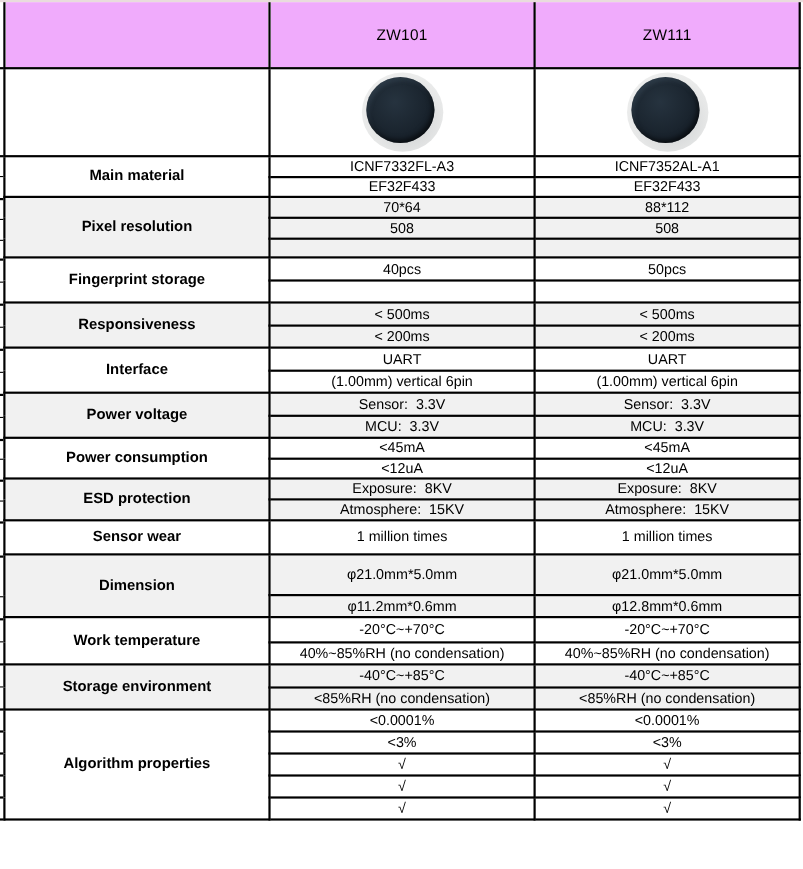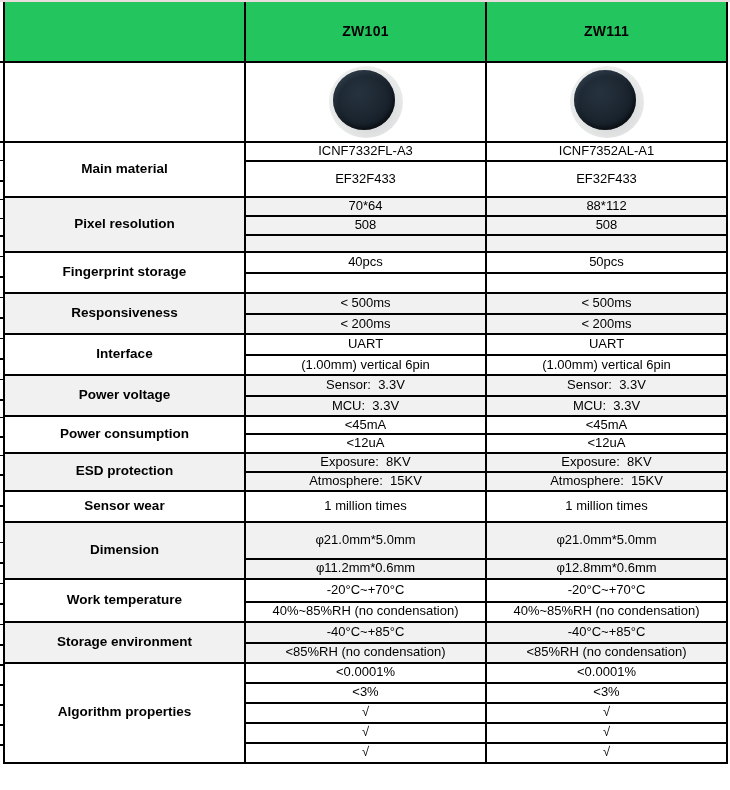--- a/index.html
+++ b/index.html
@@ -3,21 +3,21 @@
 <meta charset="utf-8">
 <style>
   html,body{margin:0;padding:0;background:#ffffff;}
   body{width:730px;height:790px;font-family:"Liberation Sans",sans-serif;color:#000;}
   .stage{position:relative;width:730px;height:790px;overflow:hidden;background:#ffffff;}
   .top-strip{height:2px;background:#e9dcdc;}
   table.spec{border-collapse:collapse;table-layout:fixed;margin-left:3px;width:723px;}
   col.c{width:241px;}
   th,td{border:2px solid #000;padding:0 4px;text-align:center;vertical-align:middle;
         font-size:13px;line-height:1.25;overflow:hidden;white-space:nowrap;}
-  thead th{background:#22c55e;border-top:none;height:59px;font-size:14px;font-weight:700;letter-spacing:.3px;}
+  thead th{background:#f0abfc;border-top:none;height:59px;font-size:14px;font-weight:400;letter-spacing:.3px;}
   tbody tr:not(.grp) td{border-top-width:1px;}
   tr.band td{background:#f1f1f1;}
   td.label-cell{font-weight:700;font-size:13.5px;}
   tr.image-row td{height:78px;background:#fff;}
   .sensor{width:74px;height:72px;border-radius:50%;margin:3px auto;
           background:radial-gradient(circle at 55% 60%, #c9cccd 0%, #e6e7e7 55%, #f6f6f5 100%);
           display:flex;align-items:center;justify-content:center;}
   .sensor-core{width:62px;height:60px;border-radius:50%;transform:translate(-2px,-2px);
           background:radial-gradient(circle at 42% 38%, #26333f 0%, #1a242e 55%, #111923 100%);
           box-shadow:inset -2px -3px 5px rgba(0,0,0,.55), inset 2px 3px 4px rgba(90,110,130,.28);}
@@ -54,21 +54,21 @@
           <div class="sensor">
             <div class="sensor-core"></div>
           </div>
         </td>
       </tr>
     <tr class="grp" style="height: 19px;">
           <td class="label-cell" rowspan="2">Main material</td>
           <td>ICNF7332FL-A3</td>
           <td>ICNF7352AL-A1</td>
         </tr>
-        <tr style="height: 36px;">
+        <tr style="height: 18px;">
           <td>EF32F433</td>
           <td>EF32F433</td>
         </tr>
         <tr class="grp band" style="height: 19px;">
           <td class="label-cell" rowspan="3">Pixel resolution</td>
           <td>70*64</td>
           <td>88*112</td>
         </tr>
         <tr class="band" style="height: 19px;">
           <td>508</td>

